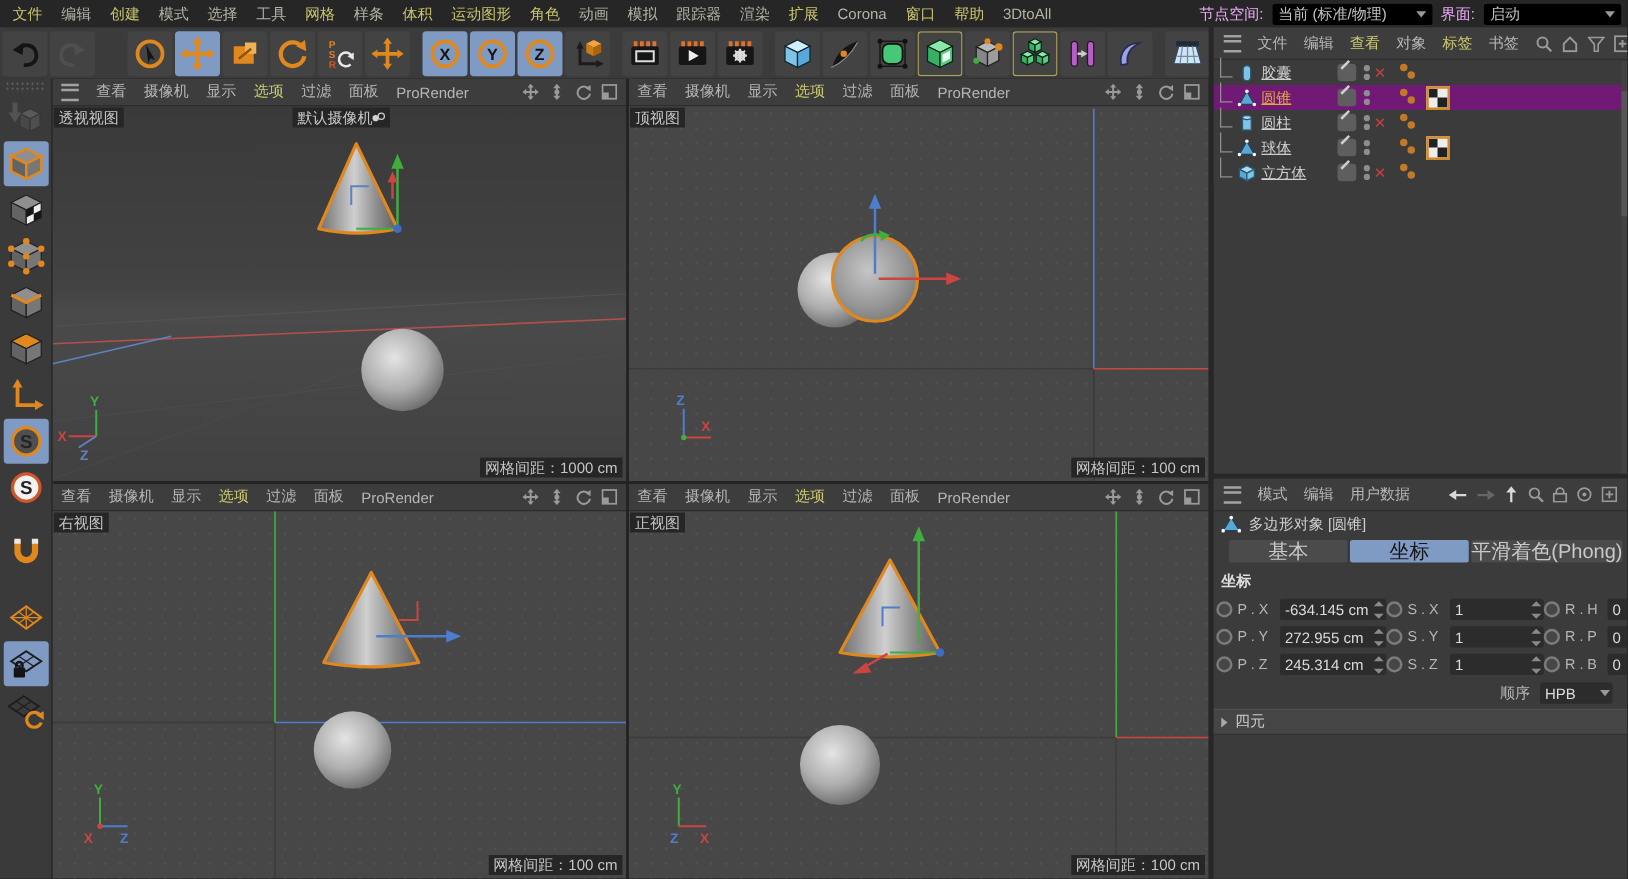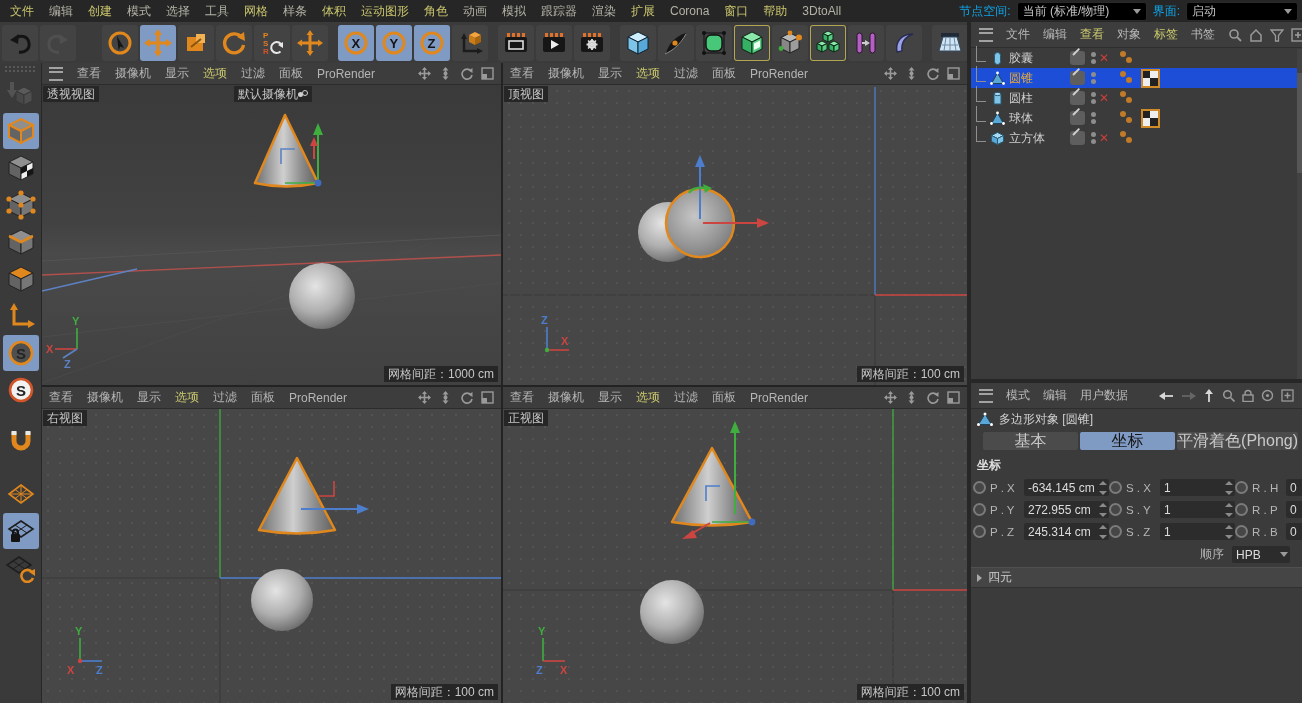--- a/index.html
+++ b/index.html
@@ -5,21 +5,21 @@
   html,body{margin:0;padding:0;background:#1e1e1e;}
   #root{position:relative;width:1302px;height:703px;overflow:hidden;background:#323232;
         font-family:"Liberation Sans","DejaVu Sans",sans-serif;font-size:12px;color:#b8b8b8;
         -webkit-user-select:none;user-select:none;}
   
   .menubar{position:absolute;left:0;top:0;width:1302px;height:22px;background:#262626;
            display:flex;align-items:center;padding-left:10px;box-sizing:border-box;gap:15px;}
   .mi{color:#b2b2a6;white-space:nowrap;cursor:default;}
   .mi.accent{color:#c9c56d;}
   .mb-right{margin-left:auto;display:flex;align-items:center;gap:6px;padding-right:4px;}
-  .mb-lbl{color:#0ea5e9;}
+  .mb-lbl{color:#f0abfc;}
   .dropdown{background:#000000;border:1px solid #2a2a2a;border-radius:3px;height:17px;
             display:flex;align-items:center;justify-content:space-between;padding:0 5px;color:#c4c4c4;text-align:right;}
   .dd-node{width:118px;}
   .dd-ui{width:100px;}
   .caret{width:0;height:0;border-left:4px solid transparent;border-right:4px solid transparent;
          border-top:5px solid #9a9a9a;margin-left:6px;}
   
   .toolbar{position:absolute;left:0;top:22px;width:967px;height:41px;background:#3b3b3b;
            border-bottom:1px solid #292929;display:flex;align-items:center;overflow:hidden;}
   .grip{width:9px;height:36px;margin-left:1px;
@@ -61,22 +61,22 @@
   .cam-ic{width:10px;height:8px;position:relative;}
   .cam-ic:before{content:"";position:absolute;left:0;top:2px;width:5px;height:5px;border-radius:50%;background:#cfcfcf;}
   .cam-ic:after{content:"";position:absolute;right:0;top:0;width:4px;height:4px;border-radius:50%;border:1px solid #cfcfcf;}
   
   .rpanel{position:absolute;left:967px;top:22px;width:335px;height:681px;background:#272727;}
   .rp-inner{position:absolute;left:4px;top:0;width:331px;height:681px;background:#3b3b3b;}
   .pm-header{height:26px;background:#3d3d3d;border-bottom:1px solid #2e2e2e;display:flex;align-items:center;
              gap:13px;padding:0 8px;box-sizing:border-box;}
   .pm-icons{margin-left:auto;display:flex;align-items:center;gap:7px;}
   .om-row{height:20px;display:flex;align-items:center;gap:3px;padding-left:5px;box-sizing:border-box;background:#3b3b3b;}
-  .om-row.sel{background:#1d4ed8;}
-  .om-row .oname{width:52px;color:#cfcfcf;white-space:nowrap;overflow:hidden;}
+  .om-row.sel{background:#701a75;}
+  .om-row .oname{width:52px;color:#cfcfcf;white-space:nowrap;overflow:hidden;text-decoration:underline;}
   .om-row.sel .oname{color:#e3a93c;}
   .tree{width:10px;height:16px;border-left:1px solid #8f8f8f;border-bottom:1px solid #8f8f8f;
         box-sizing:border-box;margin-top:-8px;flex:none;}
   .oicon{width:17px;height:17px;flex:none;display:flex;align-items:center;justify-content:center;}
   .tgl-pencil{width:15px;height:14px;background:#5e5e5e;border-radius:3px;flex:none;position:relative;margin-left:6px;}
   .tgl-pencil:before{content:"";position:absolute;left:3px;top:3px;width:9px;height:2px;background:#cfcfcf;transform:rotate(-45deg);transform-origin:left center;}
   .dots2{display:flex;flex-direction:column;gap:2px;flex:none;margin-left:3px;}
   .dots2 i{width:5px;height:5px;border-radius:50%;background:#8d8d8d;display:block;}
   .redx{color:#c8403c;font-size:12px;font-weight:bold;width:10px;text-align:center;flex:none;}
   .redx.hide{visibility:hidden;}

